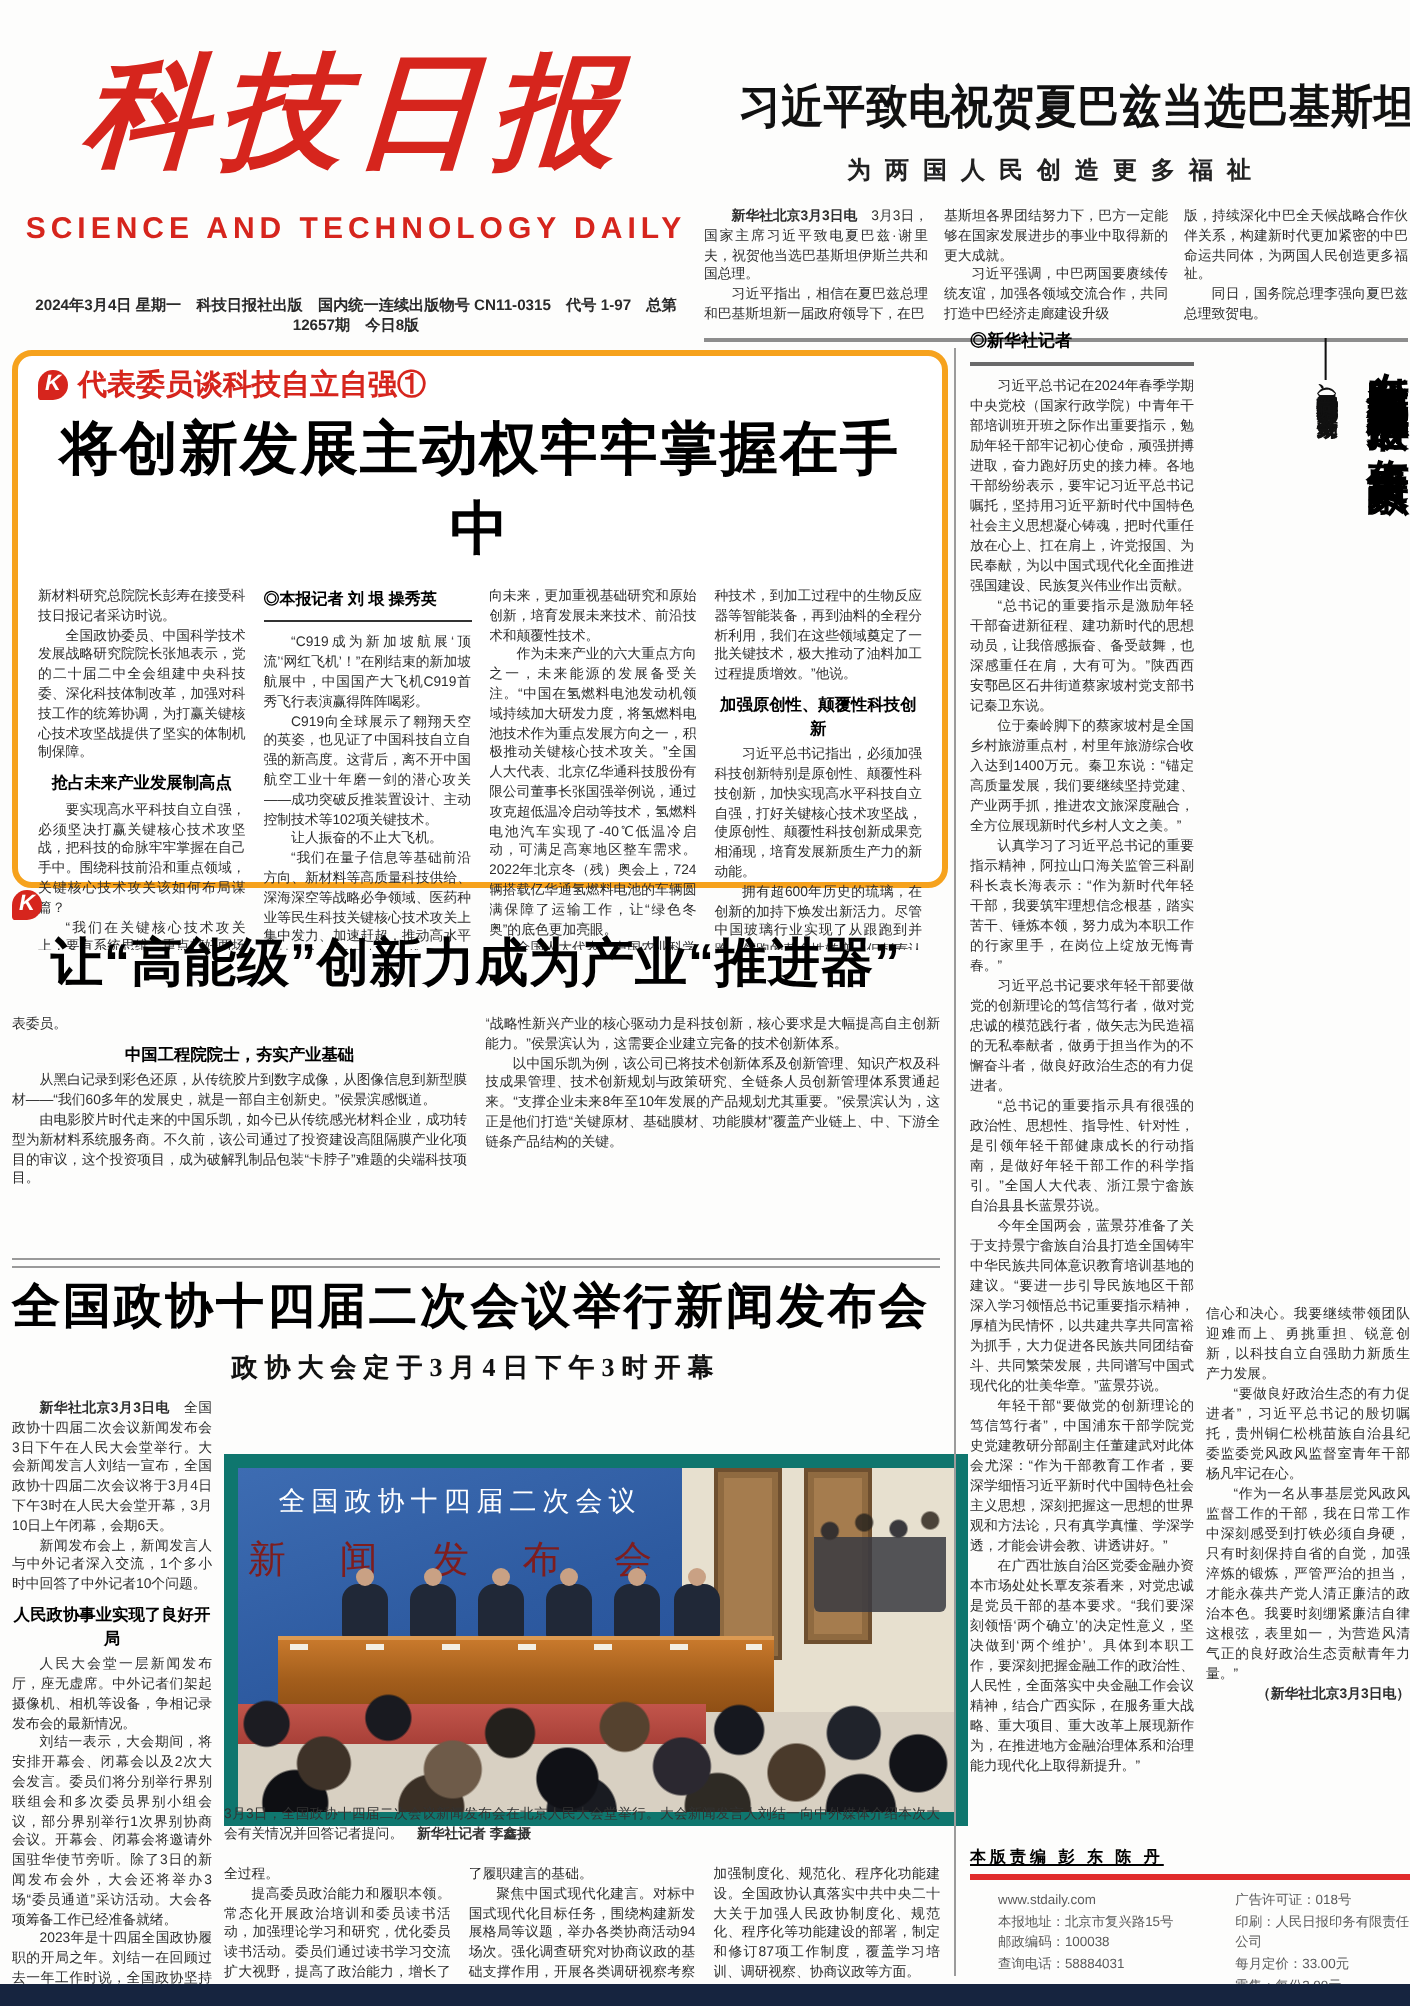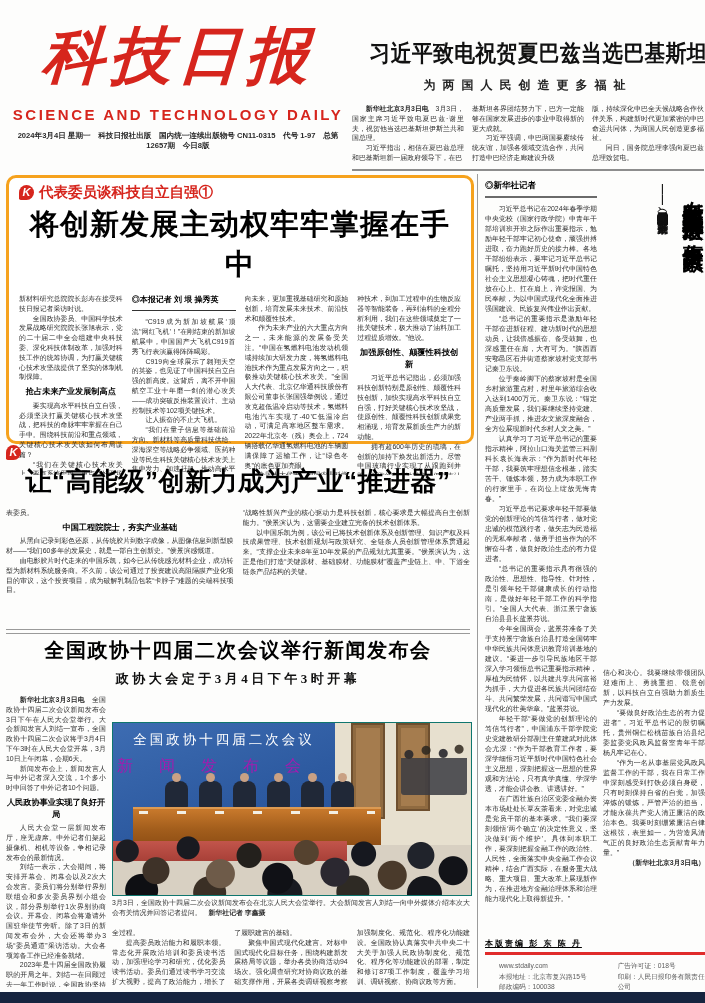--- a/index.html
+++ b/index.html
@@ -8,21 +8,21 @@
        -webkit-text-size-adjust:none;}
   .abs{position:absolute;}
   b{font-weight:bold;}
 
   
   #masthead{left:10px;top:8px;width:336px;text-align:center;}
   .mast-title{font-family:"DejaVu Serif","Liberation Serif",serif;font-style:italic;font-weight:bold;
       color:var(--masthead-red,#d6251d);font-size:62px;line-height:1.55;letter-spacing:6px;
       transform:skewX(-3deg);}
   .mast-en{color:var(--masthead-red,#d6251d);font-size:15px;letter-spacing:2.5px;font-weight:600;margin-top:2px;}
-  .mast-date{margin-top:8px;font-size:7.6px;font-weight:bold;color:#2a2a2a;white-space:pre-wrap;}
+  .mast-date{margin-top:25px;font-size:7.6px;font-weight:bold;color:#2a2a2a;white-space:pre-wrap;}
 
   
   #top-story{left:352px;top:38px;width:352px;}
   .tr-headline{font-size:23px;font-weight:900;text-align:center;white-space:nowrap;
       transform:scaleX(.9);transform-origin:center;letter-spacing:.5px;color:#111;}
   .tr-subhead{font-size:12px;font-weight:bold;text-align:center;letter-spacing:7px;margin-top:8px;color:#222;}
   .tr-body{display:flex;gap:8px;margin-top:10px;height:57px;overflow:hidden;}
   #rule-top-right{left:352px;top:169px;width:352px;height:2px;background:#8d8d8d;}
 
   
@@ -51,40 +51,40 @@
 
   
   #story2{left:6px;top:445px;width:464px;}
   .s2-headline{font-size:26px;font-weight:900;text-align:center;letter-spacing:.5px;margin:4px 0 9px;color:#000;}
   #story2 .colset{height:119px;}
 
   #rule-double{left:6px;top:629px;width:464px;height:3px;border-top:1px solid #9a9a9a;border-bottom:1px solid #9a9a9a;}
 
   
   #story3{left:6px;top:637px;width:464px;}
-  .s3-headline{font-size:20px;font-weight:900;text-align:center;letter-spacing:1.5px;color:#000;}
+  .s3-headline{font-size:24px;font-weight:900;letter-spacing:1.5px;color:#000;}
   .s3-subhead{font-family:"Liberation Serif",serif;font-size:13px;font-weight:bold;text-align:center;
       letter-spacing:3.5px;margin-top:6px;color:#111;}
   .s3-content{position:relative;height:294px;margin-top:7px;}
   .s3-left{position:absolute;left:0;top:0;width:100px;height:292px;font-size:6.9px;line-height:1.42;
       text-align:justify;overflow:hidden;color:#2d2d2d;}
   .s3-left p{margin:0;}
   .s3-caption{position:absolute;left:106px;top:203px;width:358px;height:27px;font-size:6.9px;
       line-height:1.5;text-align:justify;color:#333;overflow:hidden;}
   .s3-bottom{position:absolute;left:106px;top:233px;width:358px;height:58px;}
 
   
   #photo{position:absolute;left:106px;top:27px;width:358px;height:172px;overflow:hidden;
-      border:1px solid #0f766e;background:#d8d0c2;}
+      border:7px solid #0f766e;background:#d8d0c2;}
   .ph-blue{position:absolute;left:0;top:0;width:222px;height:122px;
       background:linear-gradient(160deg,#3d6cb2 0%,#2d5aa0 60%,#27519a 100%);}
   .ph-line1{position:absolute;left:4px;top:8px;width:214px;text-align:center;color:#fff;
       font-family:"Liberation Serif",serif;font-size:13.5px;letter-spacing:3px;font-weight:500;}
-  .ph-line2{position:absolute;left:4px;top:33px;width:214px;text-align:left;color:#a21caf;
-      font-family:"Liberation Serif",serif;font-size:16px;letter-spacing:11px;font-weight:500;}
+  .ph-line2{position:absolute;left:4px;top:33px;width:214px;text-align:right;color:#7f1d1d;
+      font-family:"Liberation Serif",serif;font-size:19px;letter-spacing:11px;font-weight:500;}
   .ph-wall{position:absolute;left:222px;top:0;right:0;height:122px;background:#e7e0cf;}
   .ph-door{position:absolute;top:0;width:30px;background:#a57c4e;border:2px solid #6e4f2f;
       box-shadow:inset 0 0 0 3px #8f6a40;}
   .ph-door.d1{left:238px;height:92px;}
   .ph-door.d2{left:283px;height:84px;}
   .ph-table{position:absolute;left:20px;top:84px;width:248px;height:36px;
       background:linear-gradient(#c8792c,#a35e1c 55%,#8f4f15);border-top:2px solid #dc9a52;}
   .ph-table::before{content:"";position:absolute;left:6px;top:2px;right:6px;height:3px;
       background:repeating-linear-gradient(90deg,#f3efe4 0 9px,rgba(0,0,0,0) 9px 38px);}
   .ph-person{position:absolute;top:58px;width:23px;height:27px;background:#202837;
@@ -118,21 +118,21 @@
         radial-gradient(circle at 8% 94%,#0e0f13 0 16px,rgba(0,0,0,0) 17px),
         radial-gradient(circle at 27% 97%,#3a2f25 0 16px,rgba(0,0,0,0) 17px),
         radial-gradient(circle at 48% 99%,#191b21 0 17px,rgba(0,0,0,0) 18px),
         radial-gradient(circle at 67% 96%,#2e2a24 0 16px,rgba(0,0,0,0) 17px),
         radial-gradient(circle at 87% 98%,#15161b 0 17px,rgba(0,0,0,0) 18px);}
 
   
   #divider-v{left:477px;top:174px;width:1px;height:814px;background:#9b9b9b;}
 
   
-  #xinhua{left:485px;top:180px;width:220px;height:810px;}
+  #xinhua{left:485px;top:165px;width:220px;height:810px;}
   .xh-label{font-size:8.5px;font-weight:bold;color:#000;width:112px;}
   .xh-rule{width:112px;height:2px;background:#6a6a6a;margin-top:4px;}
   .xh-col{position:absolute;font-size:6.9px;line-height:1.45;text-align:justify;overflow:hidden;color:#2d2d2d;}
   .xh-col p{margin:0;}
   .xh-col1{left:0;top:24px;width:112px;height:726px;}
   .xh-col2{left:118px;top:488px;width:102px;height:262px;}
   .v-wrap{position:absolute;left:118px;top:4px;width:102px;height:478px;writing-mode:vertical-rl;}
   .v-head{font-size:21px;font-weight:900;letter-spacing:1.5px;line-height:1.18;color:#000;margin-block-end:9px;}
   .v-sub{font-size:10.5px;font-weight:bold;line-height:1.55;color:#111;}
 

